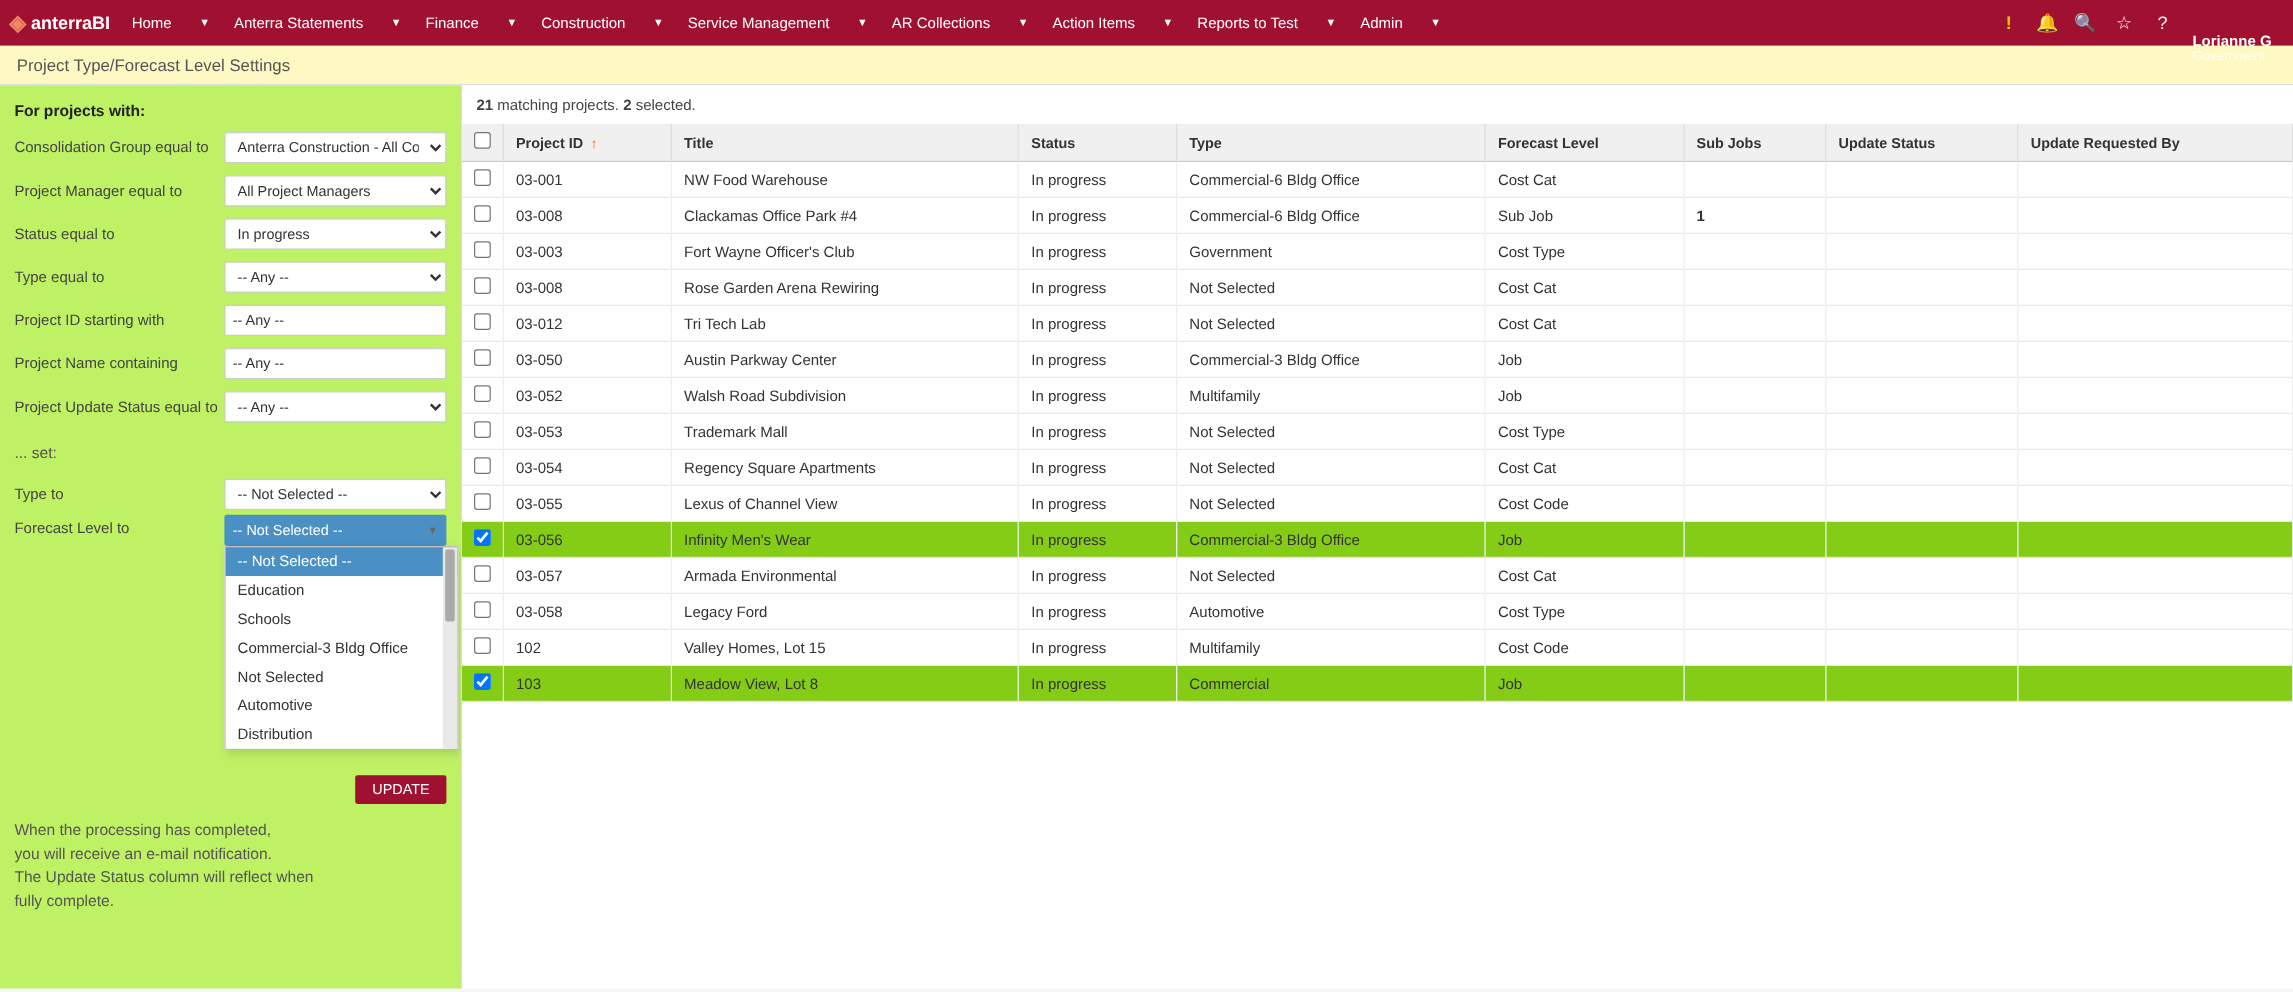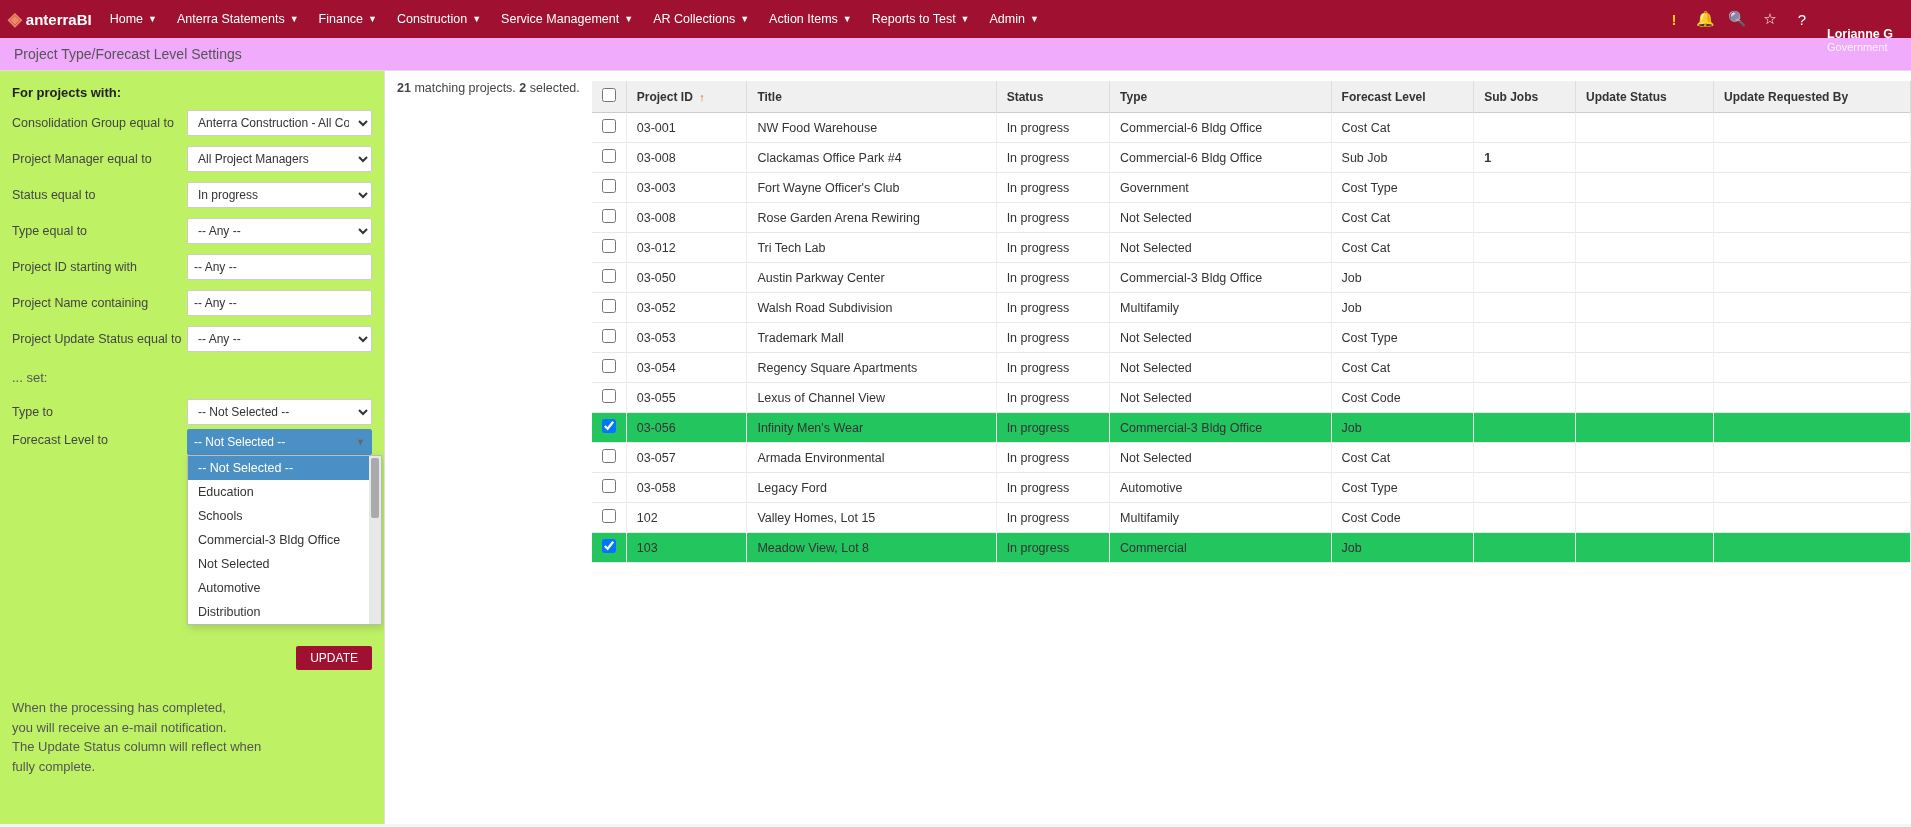--- a/index.html
+++ b/index.html
@@ -19,21 +19,21 @@
     }
     .nav-logo {
       display: flex; align-items: center; gap: 4px;
       font-size: 15px; font-weight: bold; color: #fff;
       margin-right: 8px;
       white-space: nowrap;
     }
     .nav-item {
       padding: 0 10px;
       height: 38px;
-      display: flex; align-items: center; gap: 3px;
+      display: flex; align-items: center; gap: 21px;
       cursor: pointer;
       font-size: 12.5px;
       color: #fff;
       white-space: nowrap;
       position: relative;
     }
     .nav-chevron { font-size: 9px; margin-left: 2px; }
     .nav-spacer { flex: 1; }
     .nav-icons { display: flex; align-items: center; gap: 2px; }
     .nav-icon-btn {
@@ -45,21 +45,21 @@
     .nav-user {
       display: flex; align-items: center; gap: 6px;
       padding: 0 10px; color: #fff; cursor: pointer;
       font-size: 12px;
     }
     .nav-user-name { font-weight: bold; font-size: 12.5px; margin-top: 42px; }
     .nav-user-company { font-size: 11px; opacity: 0.85; }
 
     
     .page-title-bar {
-      background: #f0abfc;
+      background: #fef9c3;
       padding: 8px 14px;
       font-size: 14px;
       color: #555;
       border-bottom: 1px solid #ddd;
     }
 
     
     .main-layout {
       display: flex;
       height: calc(100vh - 38px - 36px);
@@ -203,21 +203,21 @@
       margin-top: 8px;
     }
 
     
     .right-panel {
       flex: 1;
       background: #fff;
       overflow: auto;
       padding: 10px 0 0 0;
       display: flex;
-      flex-direction: row;
+      flex-direction: column;
     }
     .table-summary {
       padding: 0 12px 8px 12px;
       font-size: 12.5px;
       color: #444;
     }
     .table-summary strong { font-weight: bold; }
 
     .data-table {
       width: 100%;
@@ -235,21 +235,21 @@
       color: #333;
       white-space: nowrap;
       border-right: 1px solid #ddd;
       font-size: 12px;
     }
     .data-table thead th:first-child { width: 32px; text-align: center; }
     .data-table tbody tr {
       border-bottom: 1px solid #e8e8e8;
     }
     .data-table tbody tr.selected-row {
-      background: #22c55e;
+      background: #84cc16;
     }
     .data-table tbody td {
       padding: 6px 10px;
       color: #333;
       border-right: 1px solid #eee;
     }
     .data-table tbody td:first-child { text-align: center; width: 32px; }
     .td-link { color: #1a6496; cursor: pointer; }
     .sort-icon { color: #e86020; font-size: 11px; margin-left: 3px; }
     .badge-orange { color: #e86020; font-weight: bold; }
@@ -408,21 +408,21 @@
             <div class="dropdown-item">Automotive</div>
             <div class="dropdown-item">Distribution</div>
             <div class="dropdown-scrollbar">
               <div class="dropdown-scroll-thumb"></div>
             </div>
           </div>
         </div>
       </div>
     </div>
 
-    <div style="margin-top: 175px; display:flex; flex-direction:column; gap:20px;">
+    <div style="margin-top: 175px; display:flex; flex-direction:column; gap:4px;">
       <div style="text-align:right;">
         <button class="update-btn">UPDATE</button>
       </div>
       <div class="info-text">
         <span>When the processing has completed,</span><br>
         <span>you will receive an e-mail notification.</span><br>
         <span>The Update Status column will reflect when</span><br>
         <span>fully complete.</span>
       </div>
     </div>

